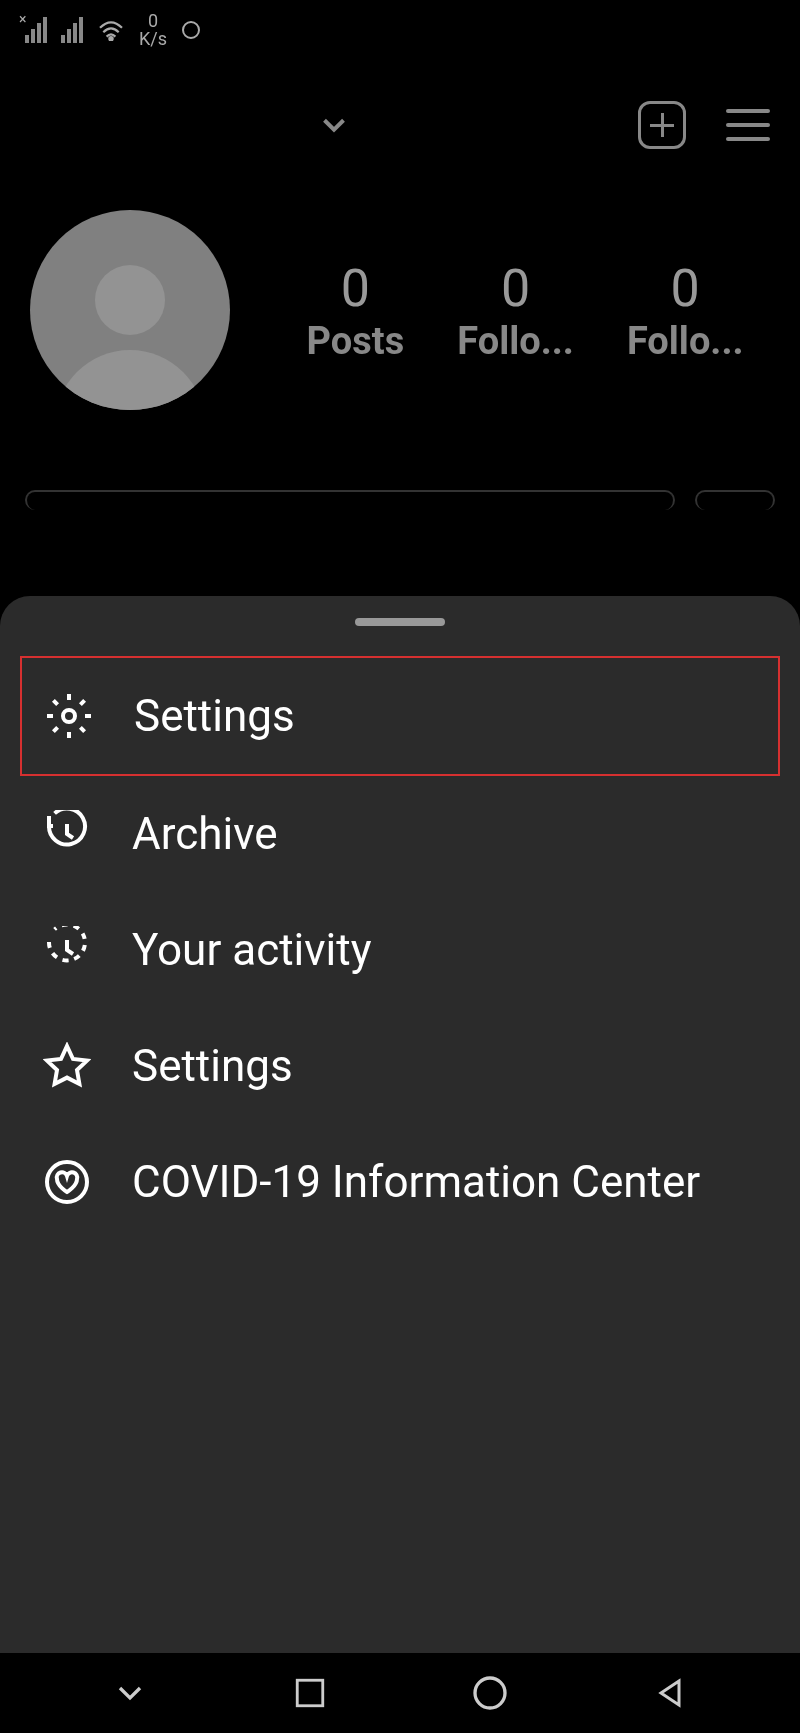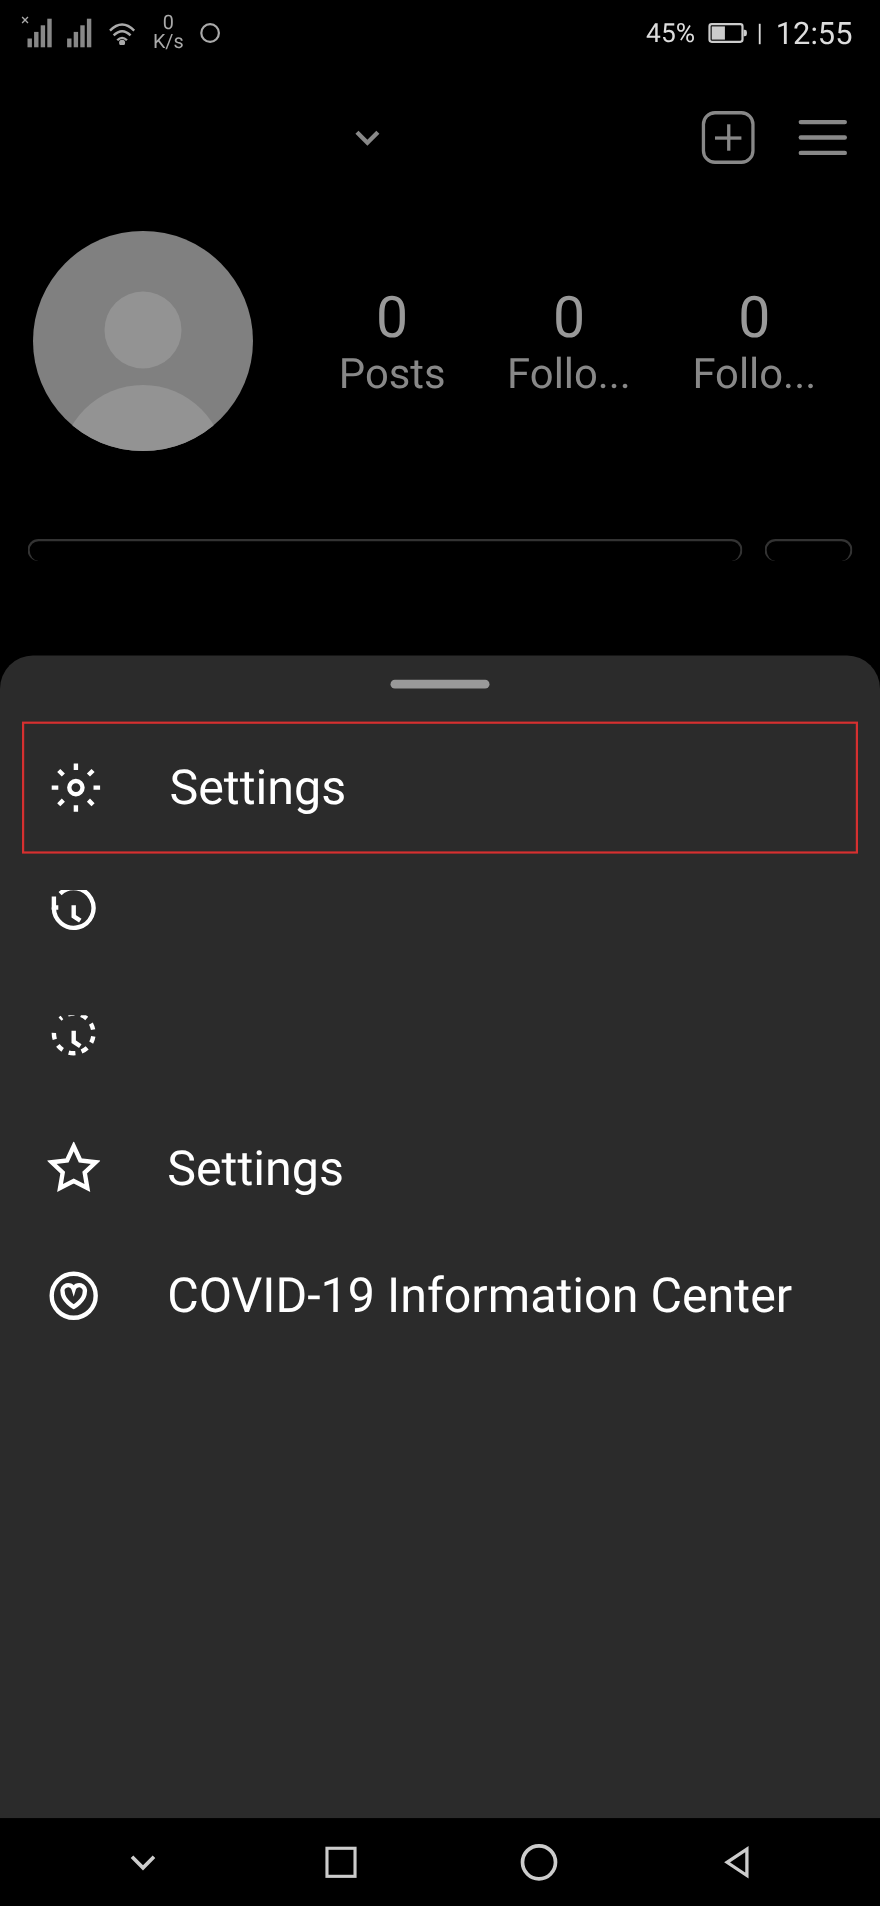--- a/index.html
+++ b/index.html
@@ -194,20 +194,21 @@
       color: #999;
       font-weight: 400;
     }
     .stat-label {
       font-size: 38px;
       color: #888;
       max-width: 140px;
       white-space: nowrap;
       overflow: hidden;
       text-overflow: ellipsis;
+      font-weight: bold;
     }
     
     
     .edit-area {
       padding: 0 25px;
       display: flex;
       gap: 20px;
     }
     .edit-btn {
       flex: 1;
@@ -239,21 +240,21 @@
       width: 90px;
       height: 8px;
       background: #999;
       border-radius: 4px;
       margin: 0 auto 30px auto;
     }
     .menu-item {
       display: flex;
       align-items: center;
       padding: 32px 42px;
-      gap: 60px;
+      gap: 40px;
     }
     .menu-item.highlighted {
       border: 2px solid #d63030;
       margin: 0 20px;
       padding: 32px 22px;
     }
     .menu-icon {
       width: 50px;
       height: 50px;
       display: flex;
@@ -318,28 +319,20 @@
     </span>
     <span class="speed-text">
       <div>0</div>
       <div>K/s</div>
     </span>
     <span>
       <svg width="20" height="20" viewBox="0 0 20 20" fill="none" stroke="#aaa" stroke-width="2">
         <circle cx="10" cy="10" r="8"></circle>
       </svg>
     </span>
-  </div>
-  <div class="status-right">
-    <span>45%</span>
-    <span class="battery-icon">
-      <span class="battery-fill"></span>
-    </span>
-    <span style="font-size:22px">|</span>
-    <span style="font-size:28px">12:55</span>
   </div>
 </div>
 
 <div class="app-header">
   <div class="header-username">
     <svg width="38" height="38" viewBox="0 0 24 24" fill="none" stroke="#888" stroke-width="2.5">
       <path d="M6 9l6 6 6-6"></path>
     </svg>
   </div>
   <div class="header-actions">
@@ -394,29 +387,31 @@
   </div>
 
   <div class="menu-item">
     <span class="menu-icon">
       <svg width="48" height="48" viewBox="0 0 24 24" fill="none" stroke="#fff" stroke-width="2">
         <path d="M3 3v5h2"></path>
         <path d="M3 8a9 9 0 1 0 2.8-6.3"></path>
         <path d="M12 7v5l3 2"></path>
       </svg>
     </span>
+    <span class="menu-label">Archive</span>
   </div>
 
   <div class="menu-item">
     <span class="menu-icon">
       <svg width="48" height="48" viewBox="0 0 24 24" fill="none" stroke="#fff" stroke-width="2">
         <path d="M3 8a9 9 0 1 0 2.8-6.3" stroke-dasharray="3 3"></path>
         <path d="M12 7v5l3 2"></path>
       </svg>
     </span>
+    <span class="menu-label">Your activity</span>
   </div>
 
 
 
 
   <div class="menu-item">
     <span class="menu-icon">
       <svg width="48" height="48" viewBox="0 0 24 24" fill="none" stroke="#fff" stroke-width="2">
         <polygon points="12 2 15 8.5 22 9.3 17 14 18.2 21 12 17.8 5.8 21 7 14 2 9.3 9 8.5"></polygon>
       </svg>

